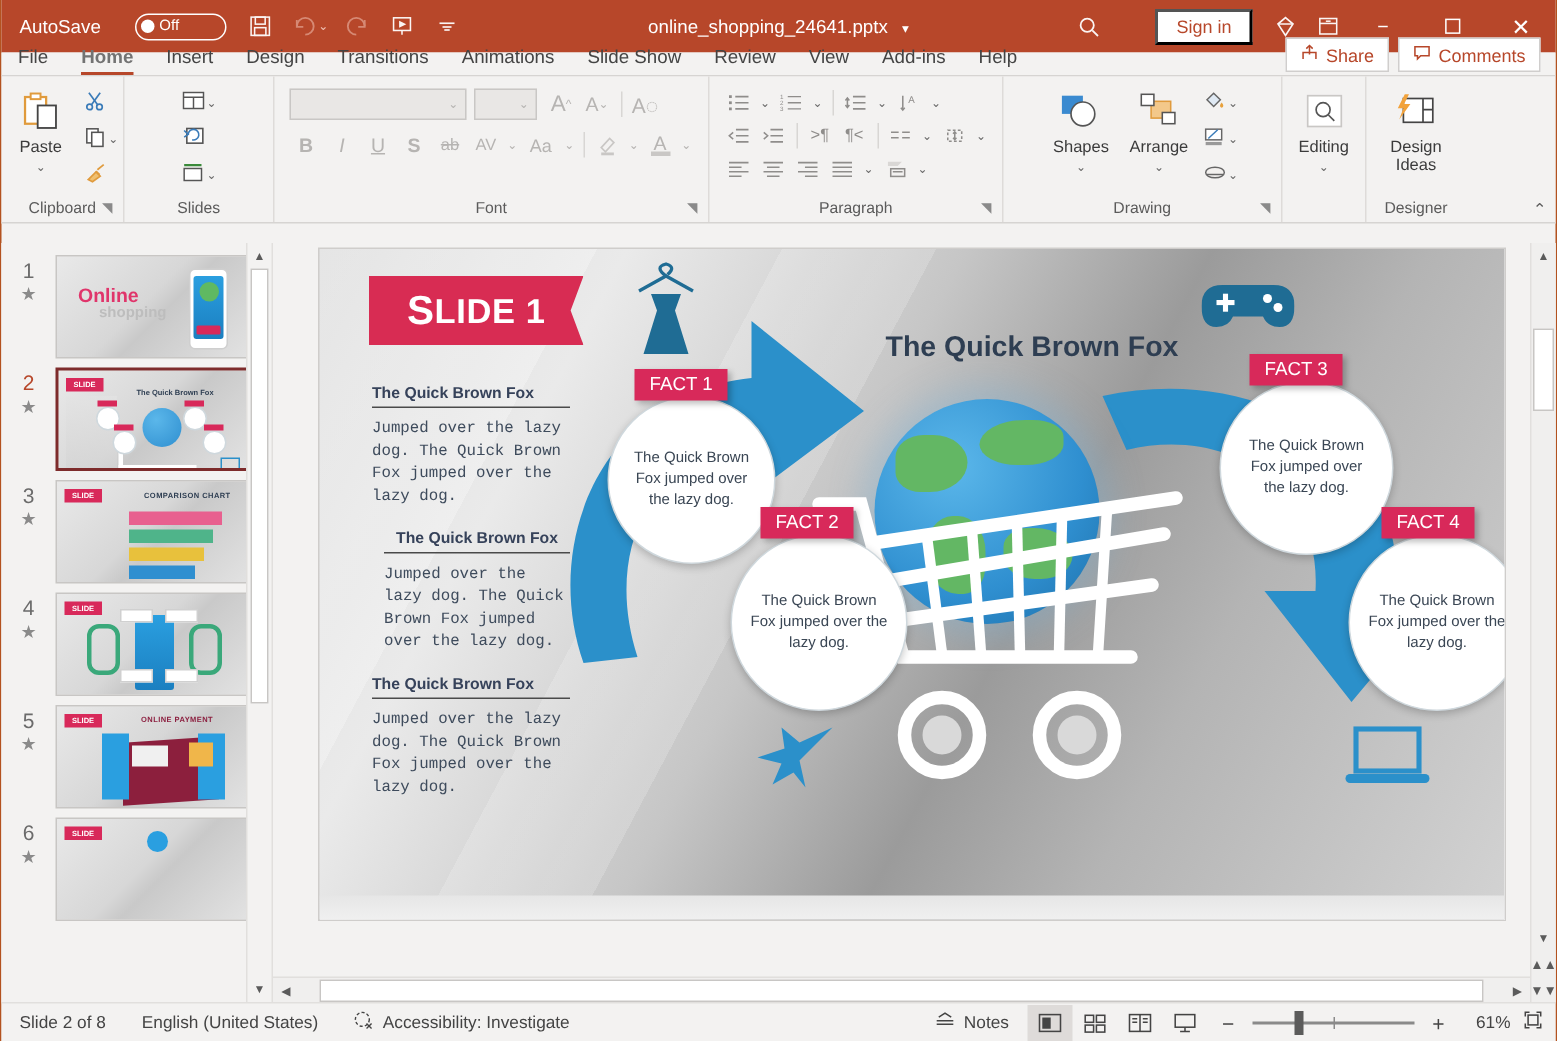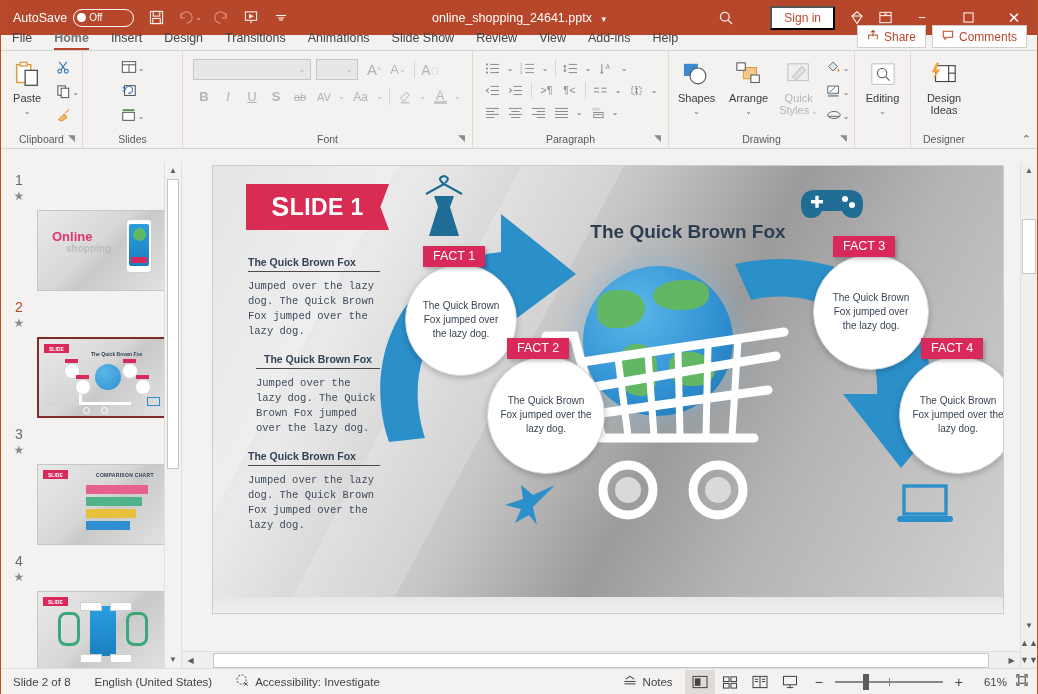--- a/index.html
+++ b/index.html
@@ -12,21 +12,21 @@
     -webkit-font-smoothing:antialiased;
   }
   .app { position:relative; width:1038px; height:694px; border:1px solid #b3521f; border-top:none; border-bottom:none; background:#f3f2f1; }
 
   
   .titlebar {
     height:35px; background:#b7472a; display:flex; align-items:center;
     color:#fff; position:relative;
   }
   .tb-left { display:flex; align-items:center; gap:2px; padding-left:12px; }
-  .autosave { display:flex; align-items:center; gap:6px; font-size:12.5px; }
+  .autosave { display:flex; align-items:center; gap:23px; font-size:12.5px; }
   .toggle {
     width:61px; height:18px; border:1px solid #fff; border-radius:9px;
     display:flex; align-items:center; gap:3px; padding:0 3px; font-size:10px;
   }
   .toggle .knob { width:9px; height:9px; border-radius:50%; background:#fff; }
   .tb-icon { width:28px; height:26px; display:flex; align-items:center; justify-content:center;
              opacity:.95; font-size:15px; }
   .tb-icon.dim { opacity:.55; }
   .tb-title { position:absolute; left:0; right:0; text-align:center; font-size:12.5px; pointer-events:none; }
   .tb-title span { pointer-events:auto; }
@@ -70,22 +70,22 @@
   
   .main { position:absolute; top:162px; left:0; right:0; bottom:26px; display:flex; background:#f3f2f1; }
 
   
   .thumbpane { width:180px; background:#f3f2f1; position:relative; overflow:hidden; }
   .thumb { display:flex; align-items:flex-start; padding:6px 0 0 0; }
   .thumb-meta { width:36px; text-align:center; padding-top:2px; }
   .thumb-num { font-size:14px; color:#6b6b6b; line-height:17px; }
   .thumb-num.sel { color:#b7472a; }
   .thumb-star { font-size:12px; color:#8a8a8a; line-height:14px; }
-  .thumb-img { width:132px; height:81px; border:1px solid #c8c6c4; position:relative; overflow:hidden;
-               background:linear-gradient(135deg,#e9e9e9 0%,#d7d7d7 45%,#c9c9c9 55%,#e3e3e3 100%);margin-top:40px; }
+  .thumb-img { width:132px; height:69px; border:1px solid #c8c6c4; position:relative; overflow:hidden;
+               background:linear-gradient(135deg,#e9e9e9 0%,#d7d7d7 45%,#c9c9c9 55%,#e3e3e3 100%); }
   .thumb.sel .thumb-img { border:2px solid #7d2b2b; }
   .tscroll { position:absolute; top:0; right:0; width:17px; bottom:0; background:#f3f2f1; border-left:1px solid #e1dfdd; }
   .tscroll .arr { height:17px; display:flex; align-items:center; justify-content:center; font-size:8px; color:#5b5b5b; }
   .tscroll .track { position:absolute; top:17px; bottom:17px; left:0; right:0; }
   .tscroll .thumbbar { position:absolute; left:2px; right:2px; top:0; height:290px; background:#fff; border:1px solid #c8c6c4; }
 
   
   .slidepane { flex:1; position:relative; background:#f3f2f1; border-left:1px solid #e1dfdd; }
   .slide {
     position:absolute; left:31px; top:4px; width:790px; height:447px;
@@ -593,32 +593,20 @@
           <span class="glyph">
             <svg width="32" height="28" viewBox="0 0 34 30" fill="none">
               <rect x="11" y="7" width="14" height="12" fill="#f3c88a" stroke="#e09b3d" stroke-width="1.1"></rect>
               <rect x="4" y="2" width="9" height="8" fill="#fff" stroke="#555" stroke-width="1.1"></rect>
               <rect x="19" y="15" width="9" height="8" fill="#fff" stroke="#555" stroke-width="1.1"></rect>
             </svg>
           </span>
           <span>Arrange</span>
           <span class="chev">⌄</span>
         </div>
-        <div class="big dis" style="width:48px;">
-          <span class="glyph">
-            <svg width="30" height="28" viewBox="0 0 32 30" fill="none" stroke="#c9c7c5" stroke-width="1.2">
-              <rect x="4" y="3" width="22" height="18" fill="#f0eeec"></rect>
-                <path d="M9 17 L19 6 L23 10 L13 20 Z" fill="#e2e0de" stroke="#c9c7c5"></path>
-            </svg>
-          </span>
-          <span style="text-align:center;line-height:12px;">
-            <span>Quick</span><br>
-            <span>Styles</span><span class="chev dis"> ⌄</span>
-          </span>
-        </div>
         <div class="small-col">
           <div class="sbtn">
             <span>
               <svg width="16" height="14" viewBox="0 0 18 15" fill="none" stroke="#666" stroke-width="1.1">
                   <path d="M3 7 L8 2 L13 7 L8 12 Z" fill="#dfe9f3"></path>
                   <path d="M14 9 q2.5 3 0 4 q-2.5 -1 0 -4" fill="#e8a13c" stroke="none"></path>
                 </svg>
             </span>
               <span class="chev">⌄</span>
           </div>

